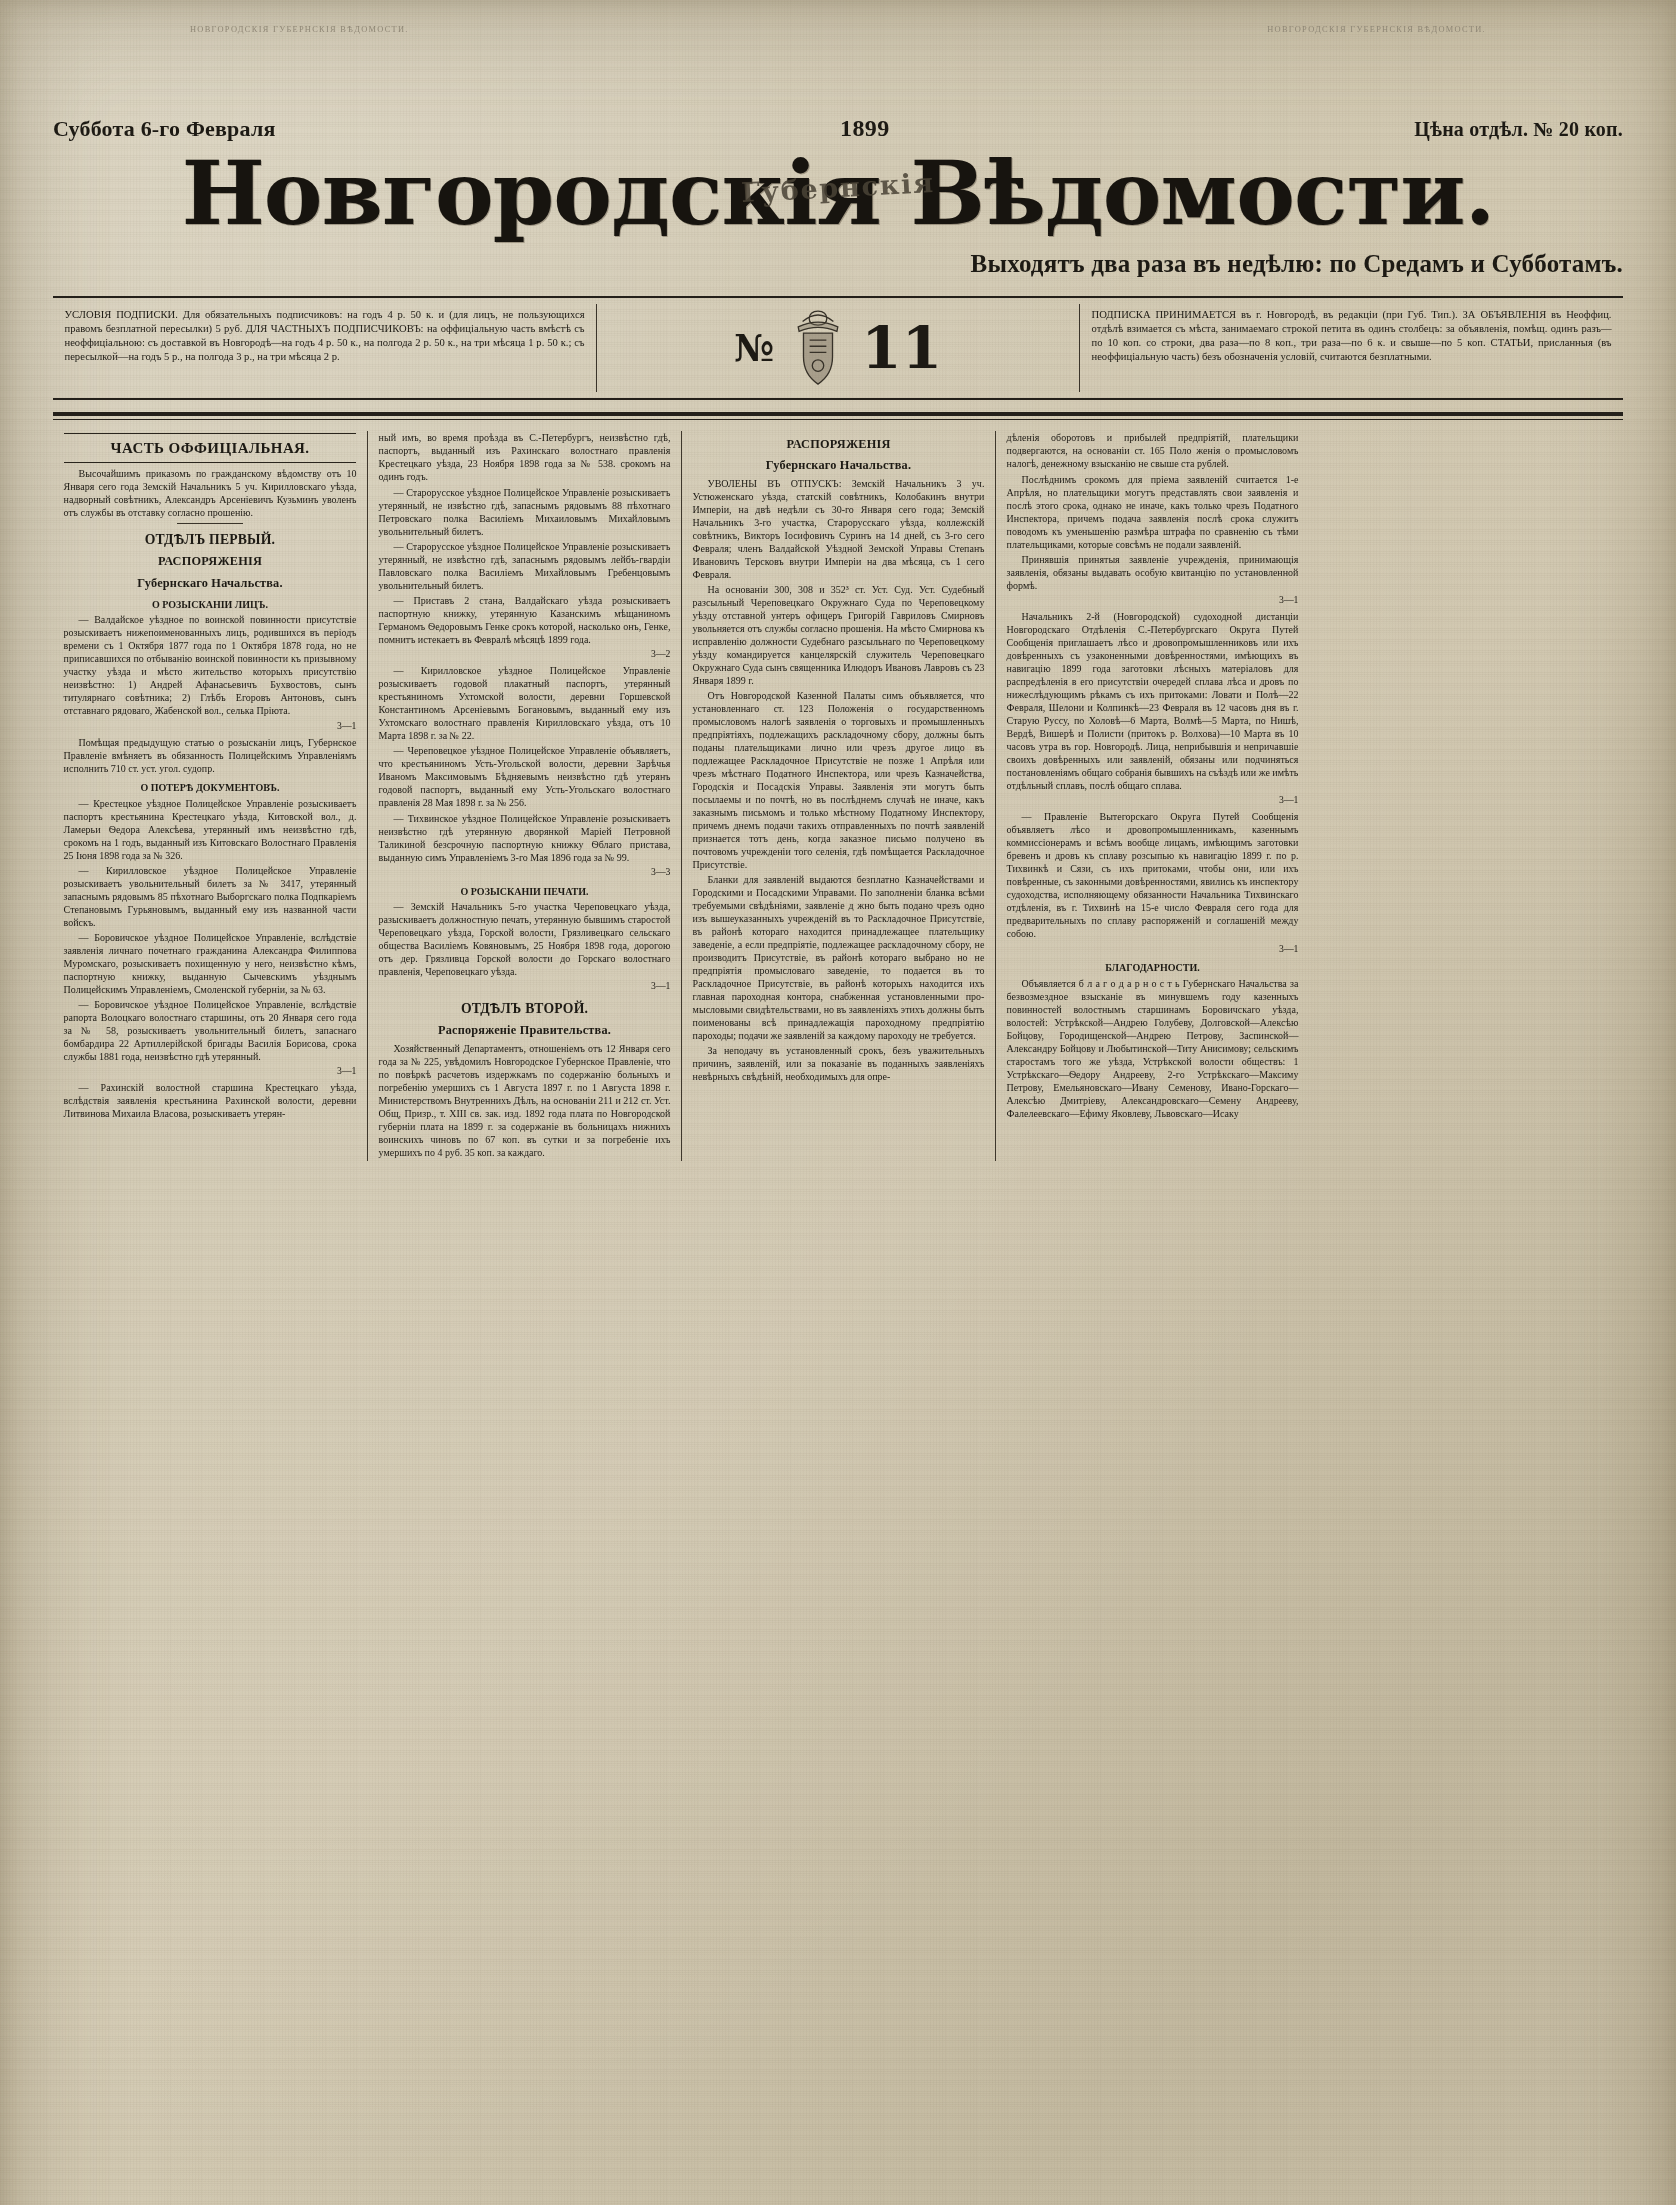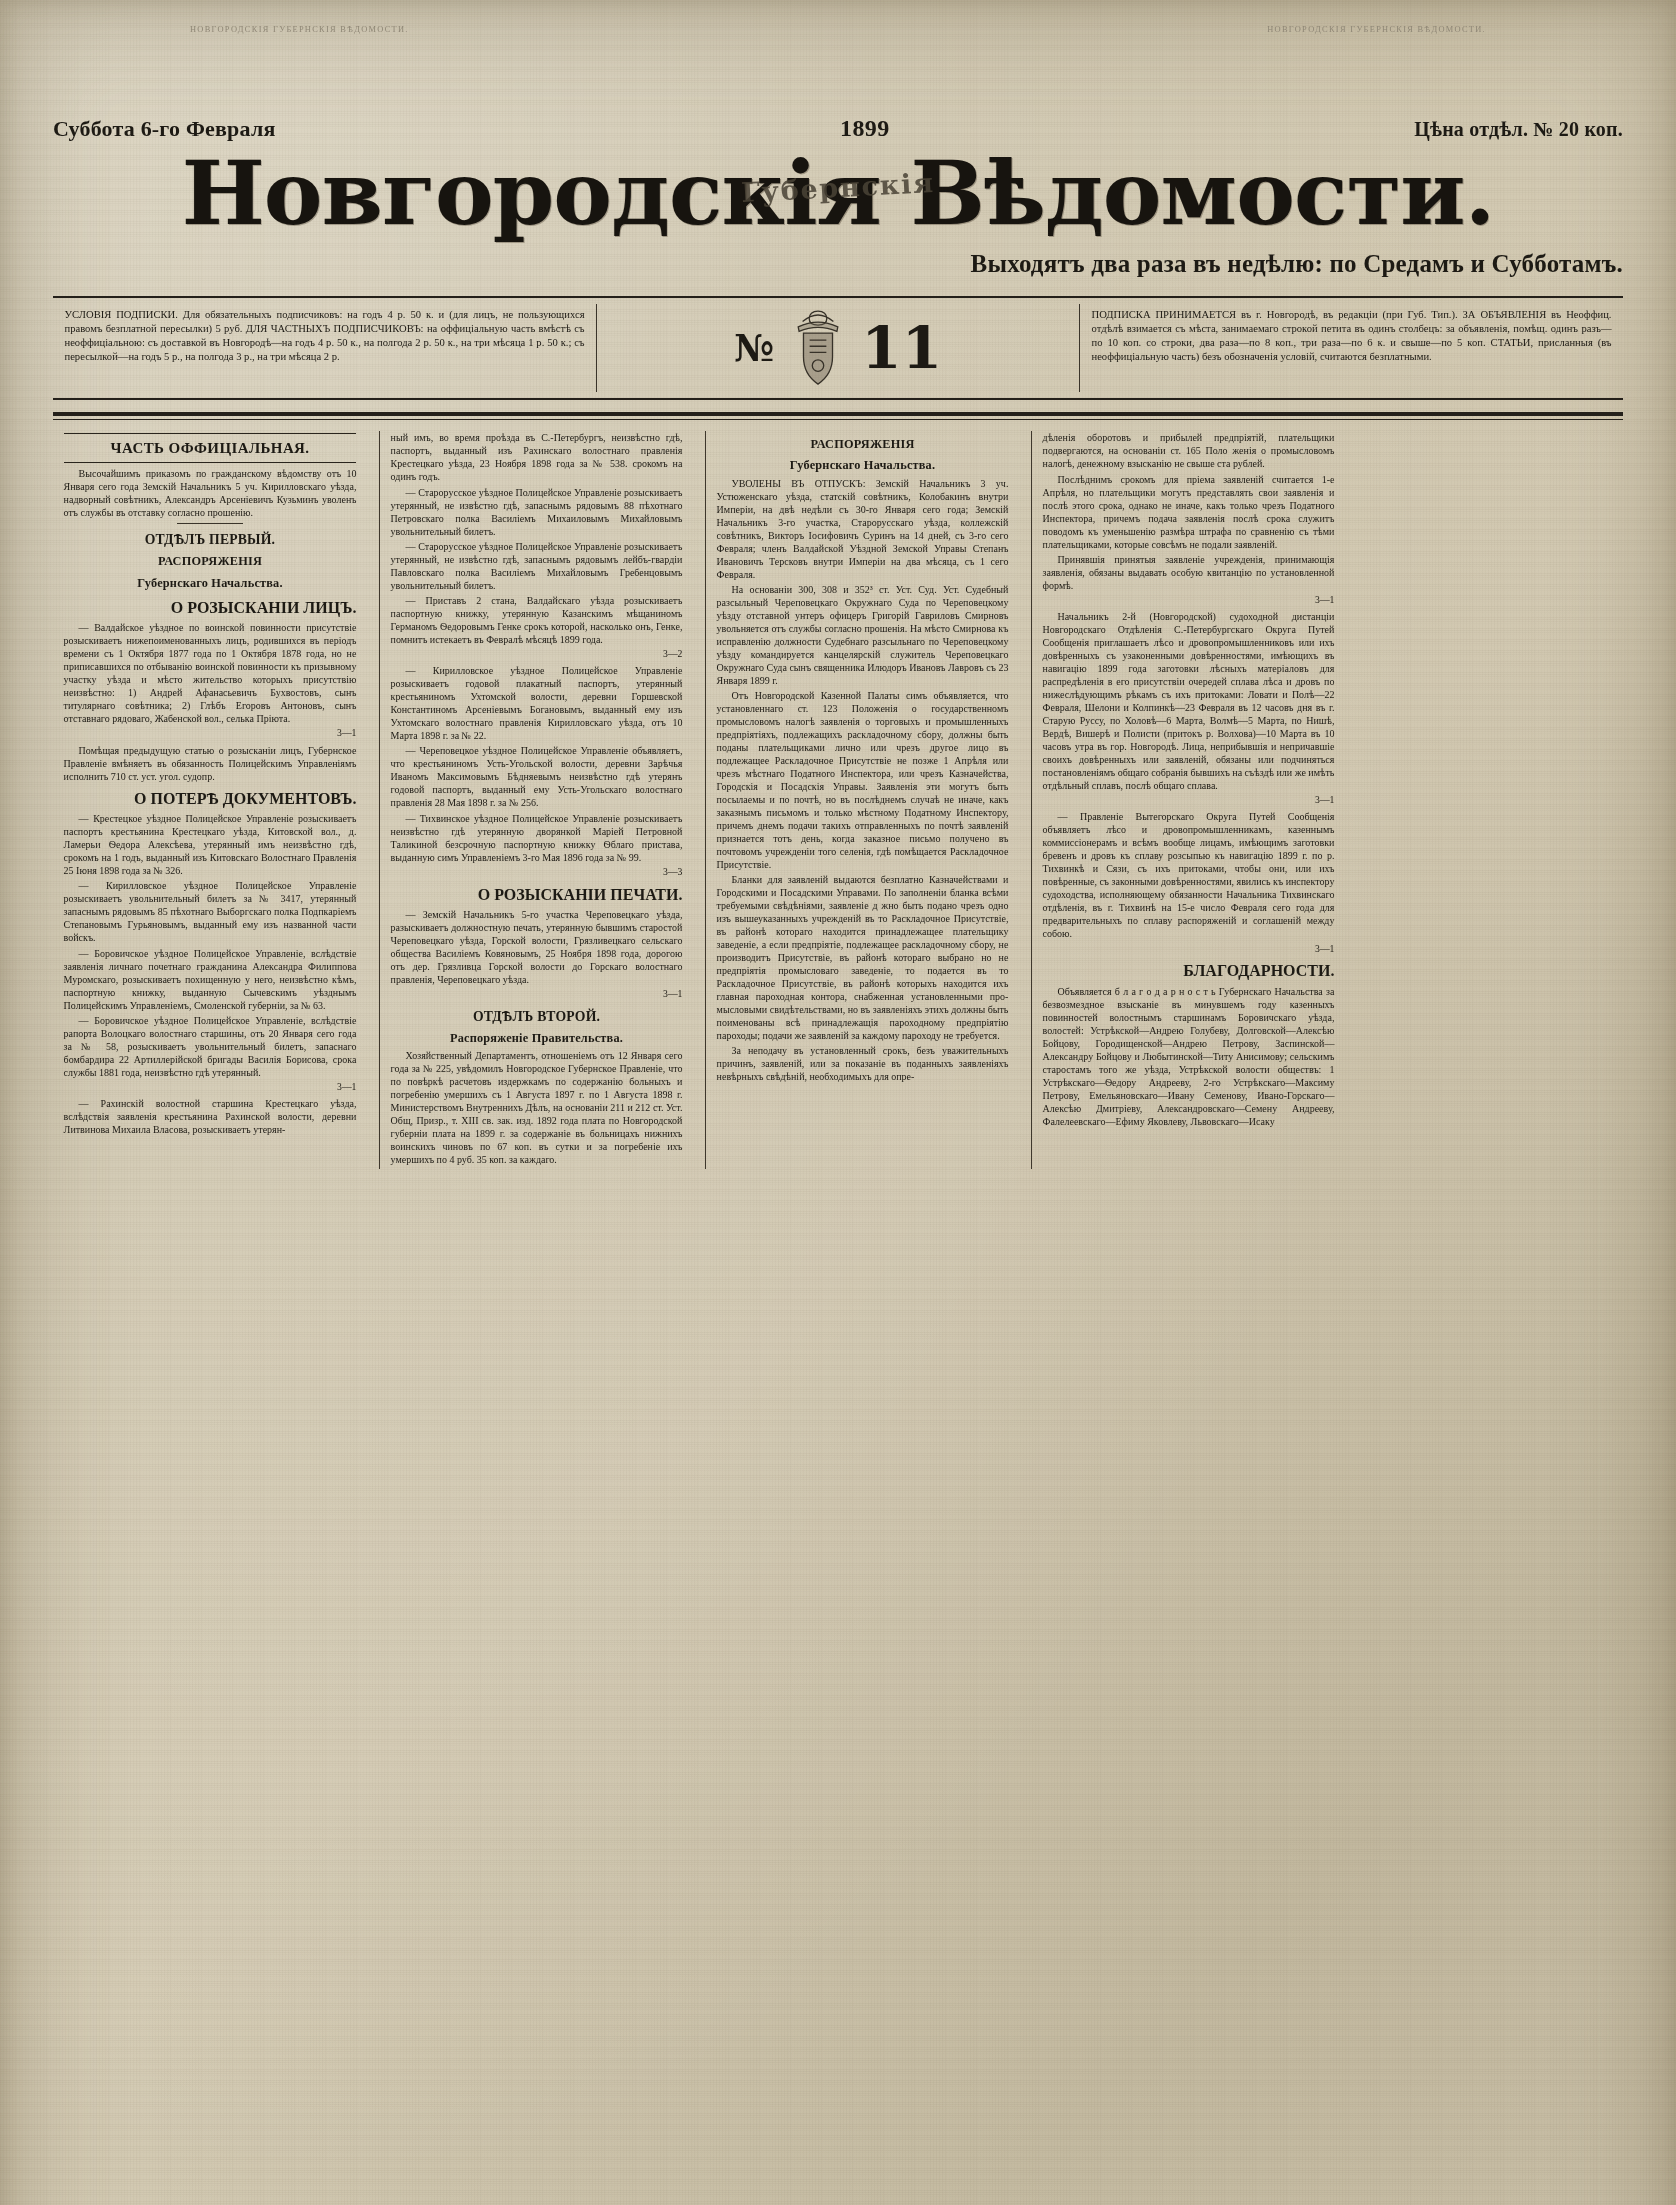--- a/index.html
+++ b/index.html
@@ -142,21 +142,21 @@
   }
   .rule-thin {
     border-top: 1.3px solid #24201a;
     margin-top: 3.1px;
   }
 
   
   .cols {
     display:flex;
     margin-top: 11.5px;
-    gap: 12px;
+    gap: 0;
   }
   .col {
     width: 314px;
     padding: 0 10.6px;
     box-sizing: border-box;
     font-size: 10px;
     line-height: 1.30;
     text-align: justify;
     hyphens: auto;
   }
@@ -184,23 +184,23 @@
     letter-spacing: 0.2px;
   }
   .hd-sec2 {
     text-align:center;
     font-weight:700;
     font-size: 12.3px;
     margin: 5.3px 0 2.6px;
     letter-spacing: 0.2px;
   }
   .hd-small {
-    text-align:right;
-    font-weight:700;
-    font-size: 16px;
+    text-align:center;
+    font-weight:700;
+    font-size: 10px;
     margin: 6.2px 0 2.6px;
     font-variant: small-caps;
   }
   .p { margin: 0 0 2.2px; text-indent: 15px; }
   .p.noind { text-indent: 0; }
   .sig { text-align:right; font-size: 9.7px; margin: 0.9px 0 3.5px; }
   .divider-short {
     width: 66px; height:0; border-top: 0.9px solid #3a342a;
     margin: 4.4px auto;
   }

